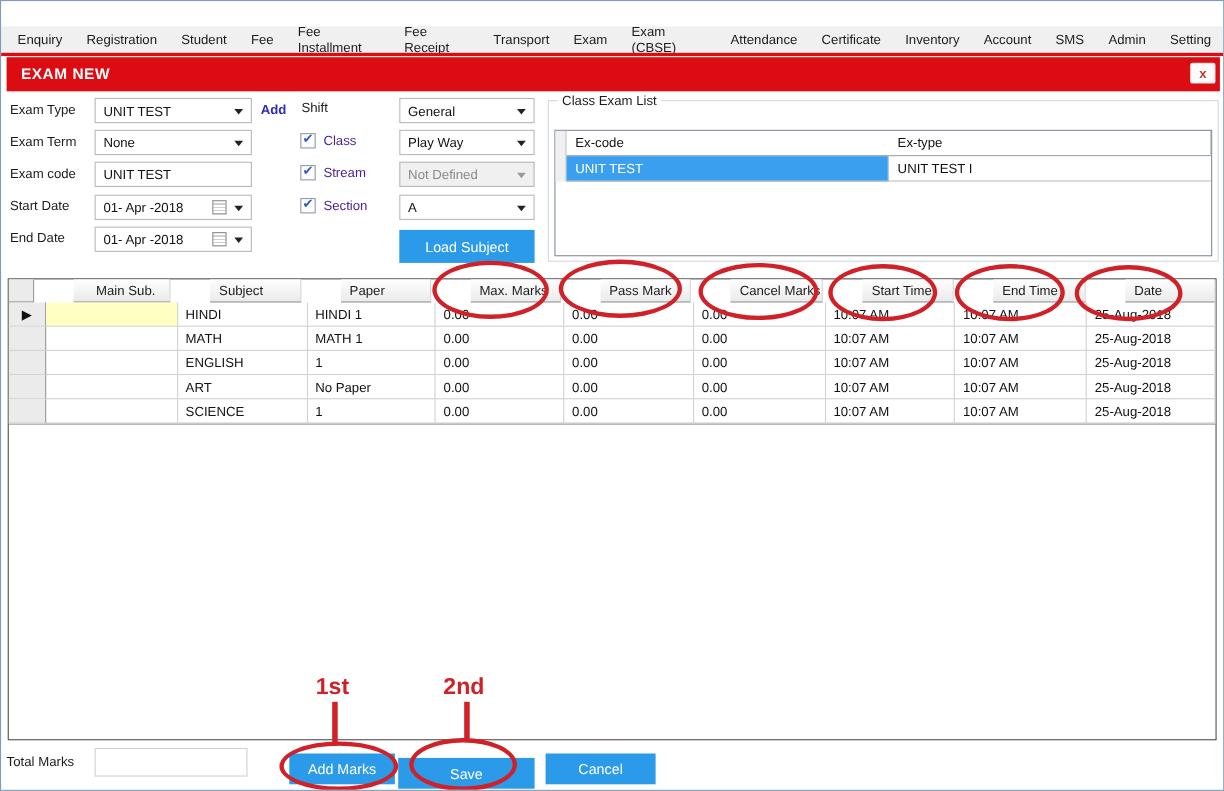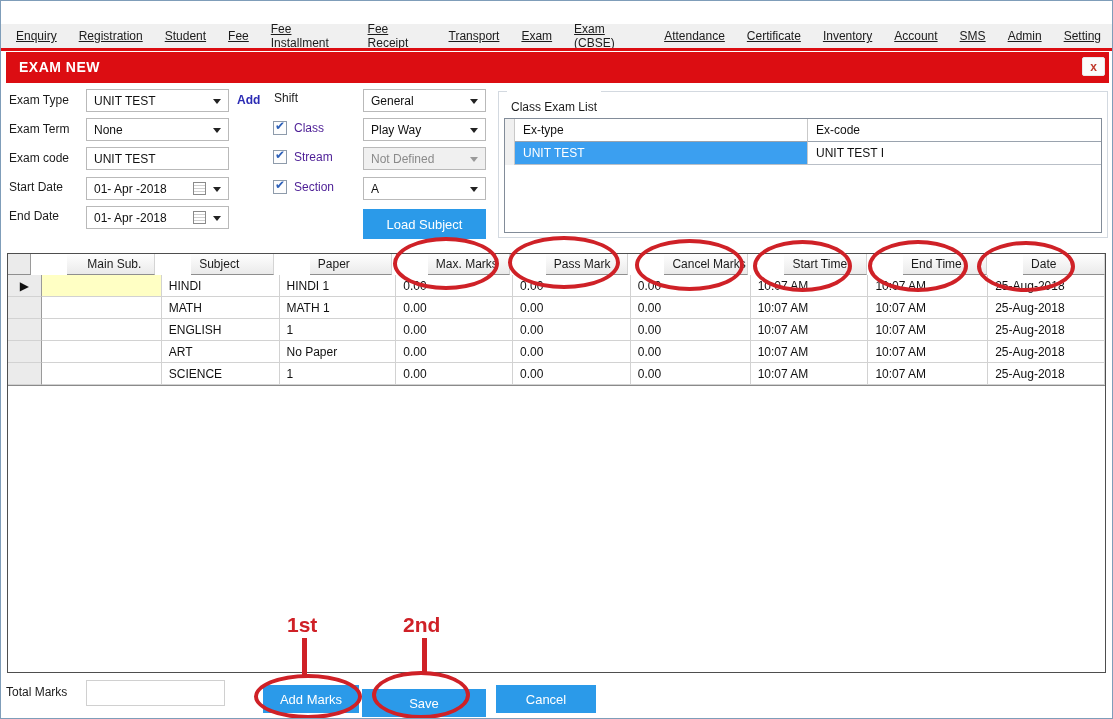--- a/index.html
+++ b/index.html
@@ -9,21 +9,21 @@
   
   .titlebar { position: absolute; left: 0; top: 0; width: 100%; height: 22px;
     background: linear-gradient(180deg, #bdd6ef 0%, #a9c7e5 50%, #9dbedd 100%);
     display: flex; align-items: center; padding-left: 6px; gap: 6px;
     border-bottom: 1px solid #8aa8c8; margin-top: 24px; }
   .titlebar .title { font-size: 12px; color: #1a1a1a; }
 
   
   .menubar { position: absolute; left: 0; top: 23px; width: 100%; height: 24px;
     background: #f0f0f0; display: flex; align-items: center; padding-left: 4px; }
-  .menu-item { font-size: 12px; color: #1b1b1b; padding: 4px 11px; cursor: default; text-decoration: underline; }
+  .menu-item { font-size: 12px; color: #1b1b1b; padding: 4px 11px; cursor: default; }
 
   
   .red-line { position: absolute; left: 0; top: 47px; width: 100%; height: 3px; background: #dc0d12; }
   .banner { position: absolute; left: 5px; top: 51px; width: 1103px; height: 31px; background: #dc0d12; }
   .banner .banner-title { position: absolute; left: 13px; top: 7px; color: #fff; font-size: 14px; font-weight: bold; letter-spacing: .5px; }
   .close-btn { position: absolute; right: 4px; top: 5px; width: 23px; height: 19px; background: #fbfbfb;
     border: 1px solid #e8e8e8; border-radius: 2px; color: #c0392b; font-size: 12px; font-weight: bold;
     display: flex; align-items: center; justify-content: center; cursor: pointer; }
 
   
@@ -41,21 +41,21 @@
   .check-row { position: absolute; display: flex; align-items: center; gap: 7px; }
   .cb { width: 14px; height: 14px; border: 1px solid #8e9bab; background: #fdfdfd; position: relative; }
   .cb .tick { position: absolute; left: 1px; top: -3px; font-size: 12px; color: #2c5fb8; }
   .cb-label { font-size: 12px; color: #4c1d95; }
 
   .blue-btn { position: absolute; background: #2b9ae9; color: #fff; border: none; font-size: 13px;
     font-family: "Liberation Sans", sans-serif; display: flex; align-items: center; justify-content: center; cursor: pointer; }
 
   
   .groupbox { position: absolute; left: 497px; top: 90px; width: 610px; height: 147px; border: 1px solid #d3d9e0; }
-  .groupbox .legend { position: absolute; left: 8px; top: -8px; background: #fff; padding: 16px 4px; font-size: 12px; color: #1b1b1b; }
+  .groupbox .legend { position: absolute; left: 8px; top: -8px; background: #fff; padding: 0 4px; font-size: 12px; color: #1b1b1b; }
   .cel-table { position: absolute; left: 5px; top: 26px; width: 598px; height: 115px; border: 1px solid #828c99; background: #fff; }
   .cel-row { display: flex; height: 23px; }
   .cel-sel { width: 10px; background: #f0f0f0; border-right: 1px solid #c9c9c9; }
   .cel-cell { font-size: 12px; color: #111; padding: 4px 0 0 8px; border-bottom: 1px solid #b9bfc7; }
   .cel-head .cel-cell { border-bottom: 1px solid #9aa3ae; }
   .cel-cell.extype { width: 293px; border-right: 1px solid #c9c9c9; }
   .cel-cell.excode { flex: 1; }
   .cel-data .extype { background: #3b9ff0; color: #fff; }
 
   
@@ -190,22 +190,22 @@
     <span class="combo-val">A</span>
     <span class="combo-arrow"></span>
   </div>
   <button class="blue-btn" style="left:362px;top:208px;width:123px;height:30px;">Load Subject</button>
 
   <div class="groupbox">
     <span class="legend">Class Exam List</span>
     <div class="cel-table">
       <div class="cel-row cel-head">
         <div class="cel-sel"></div>
+        <div class="cel-cell excode">Ex-code</div>
         <div class="cel-cell extype">Ex-type</div>
-        <div class="cel-cell excode">Ex-code</div>
       </div>
       <div class="cel-row cel-data">
         <div class="cel-sel"></div>
         <div class="cel-cell extype">UNIT TEST</div>
         <div class="cel-cell excode">UNIT TEST I</div>
       </div>
     </div>
   </div>
 
   <div class="sgrid">

